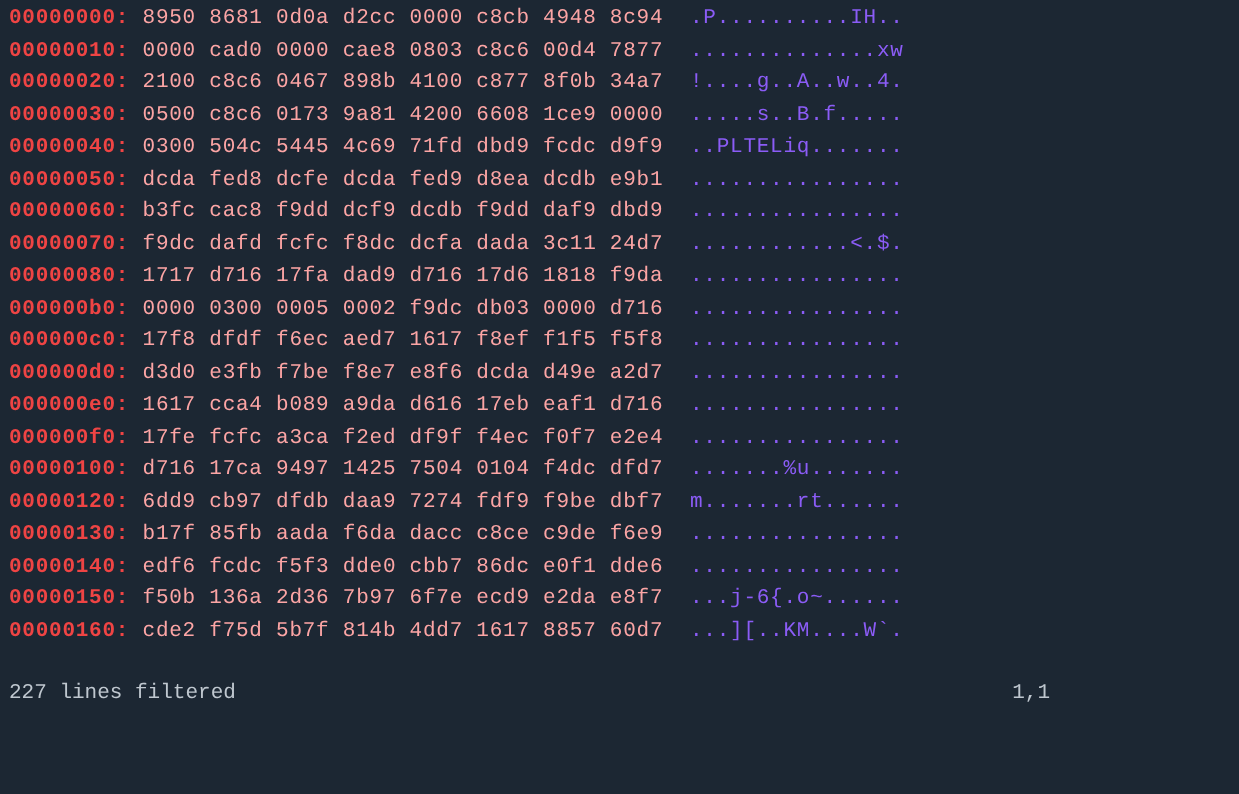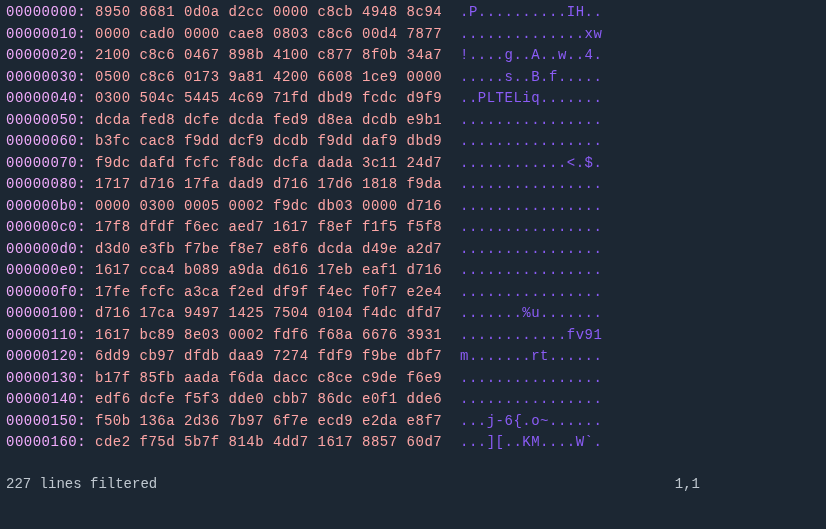--- a/index.html
+++ b/index.html
@@ -16,21 +16,22 @@
       width: 826px;
       height: 529px;
       overflow: hidden;
       padding: 2px 6px;
     }
     .hex-line {
       white-space: pre;
       letter-spacing: 0.5px;
     }
     .offset {
-      color: #f0abfc;
+      color: #ef4444;
+      font-weight: bold;
     }
     .hex {
       color: #fca5a5;
     }
     .ascii {
       color: #8b5cf6;
     }
     .status-bar {
       white-space: pre;
       display: flex;
@@ -50,23 +51,22 @@
     <div class="hex-line"><span class="offset">00000050:</span><span class="hex"> dcda fed8 dcfe dcda fed9 d8ea dcdb e9b1</span><span class="ascii">  ................</span></div>
     <div class="hex-line"><span class="offset">00000060:</span><span class="hex"> b3fc cac8 f9dd dcf9 dcdb f9dd daf9 dbd9</span><span class="ascii">  ................</span></div>
     <div class="hex-line"><span class="offset">00000070:</span><span class="hex"> f9dc dafd fcfc f8dc dcfa dada 3c11 24d7</span><span class="ascii">  ............&lt;.$.</span></div>
     <div class="hex-line"><span class="offset">00000080:</span><span class="hex"> 1717 d716 17fa dad9 d716 17d6 1818 f9da</span><span class="ascii">  ................</span></div>
     <div class="hex-line"><span class="offset">000000b0:</span><span class="hex"> 0000 0300 0005 0002 f9dc db03 0000 d716</span><span class="ascii">  ................</span></div>
     <div class="hex-line"><span class="offset">000000c0:</span><span class="hex"> 17f8 dfdf f6ec aed7 1617 f8ef f1f5 f5f8</span><span class="ascii">  ................</span></div>
     <div class="hex-line"><span class="offset">000000d0:</span><span class="hex"> d3d0 e3fb f7be f8e7 e8f6 dcda d49e a2d7</span><span class="ascii">  ................</span></div>
     <div class="hex-line"><span class="offset">000000e0:</span><span class="hex"> 1617 cca4 b089 a9da d616 17eb eaf1 d716</span><span class="ascii">  ................</span></div>
     <div class="hex-line"><span class="offset">000000f0:</span><span class="hex"> 17fe fcfc a3ca f2ed df9f f4ec f0f7 e2e4</span><span class="ascii">  ................</span></div>
     <div class="hex-line"><span class="offset">00000100:</span><span class="hex"> d716 17ca 9497 1425 7504 0104 f4dc dfd7</span><span class="ascii">  .......%u.......</span></div>
-    <div class="hex-line"><span class="offset">00000110:</span><span class="hex"> 1617 bc89 8e03 0002 fdf6 f68a 6676 3931</span><span class="ascii">  ............fv91</span></div>
     <div class="hex-line"><span class="offset">00000120:</span><span class="hex"> 6dd9 cb97 dfdb daa9 7274 fdf9 f9be dbf7</span><span class="ascii">  m.......rt......</span></div>
     <div class="hex-line"><span class="offset">00000130:</span><span class="hex"> b17f 85fb aada f6da dacc c8ce c9de f6e9</span><span class="ascii">  ................</span></div>
-    <div class="hex-line"><span class="offset">00000140:</span><span class="hex"> edf6 dcfe f5f3 dde0 cbb7 86dc e0f1 dde6</span><span class="ascii">  ................</span></div>
+    <div class="hex-line"><span class="offset">00000140:</span><span class="hex"> edf6 fcdc f5f3 dde0 cbb7 86dc e0f1 dde6</span><span class="ascii">  ................</span></div>
     <div class="hex-line"><span class="offset">00000150:</span><span class="hex"> f50b 136a 2d36 7b97 6f7e ecd9 e2da e8f7</span><span class="ascii">  ...j-6{.o~......</span></div>
     <div class="hex-line"><span class="offset">00000160:</span><span class="hex"> cde2 f75d 5b7f 814b 4dd7 1617 8857 60d7</span><span class="ascii">  ...][..KM....W`.</span></div>
   </div>
 <div class="status-bar">
   <span>227 lines filtered</span>
   <span style="padding-right: 120px;">1,1</span>
 </div>
 
 </body></html>

